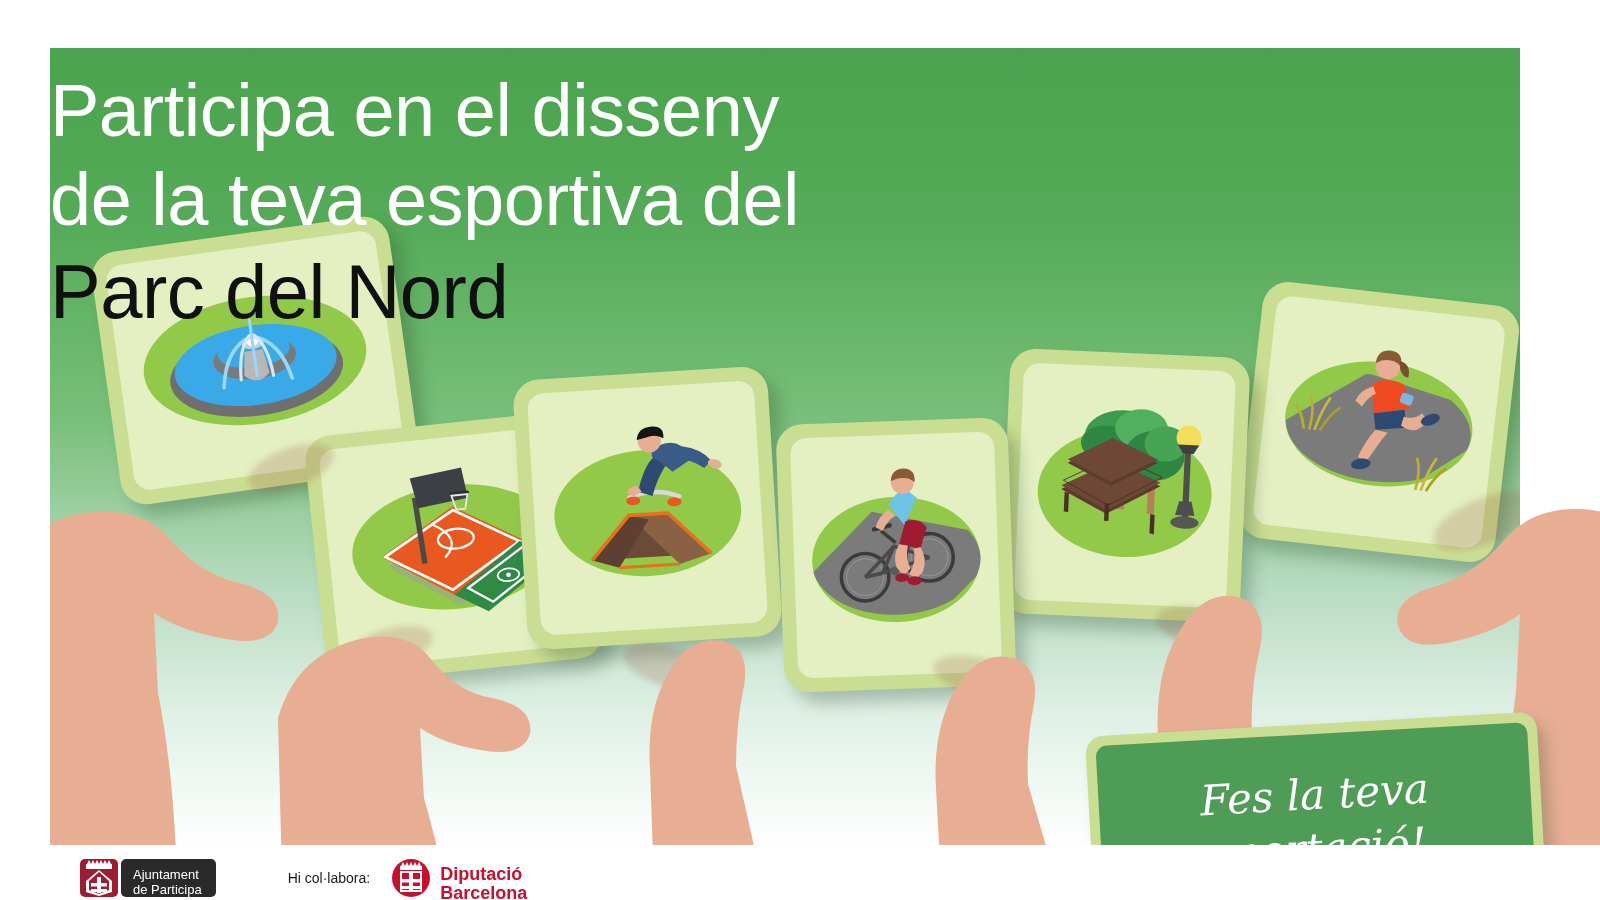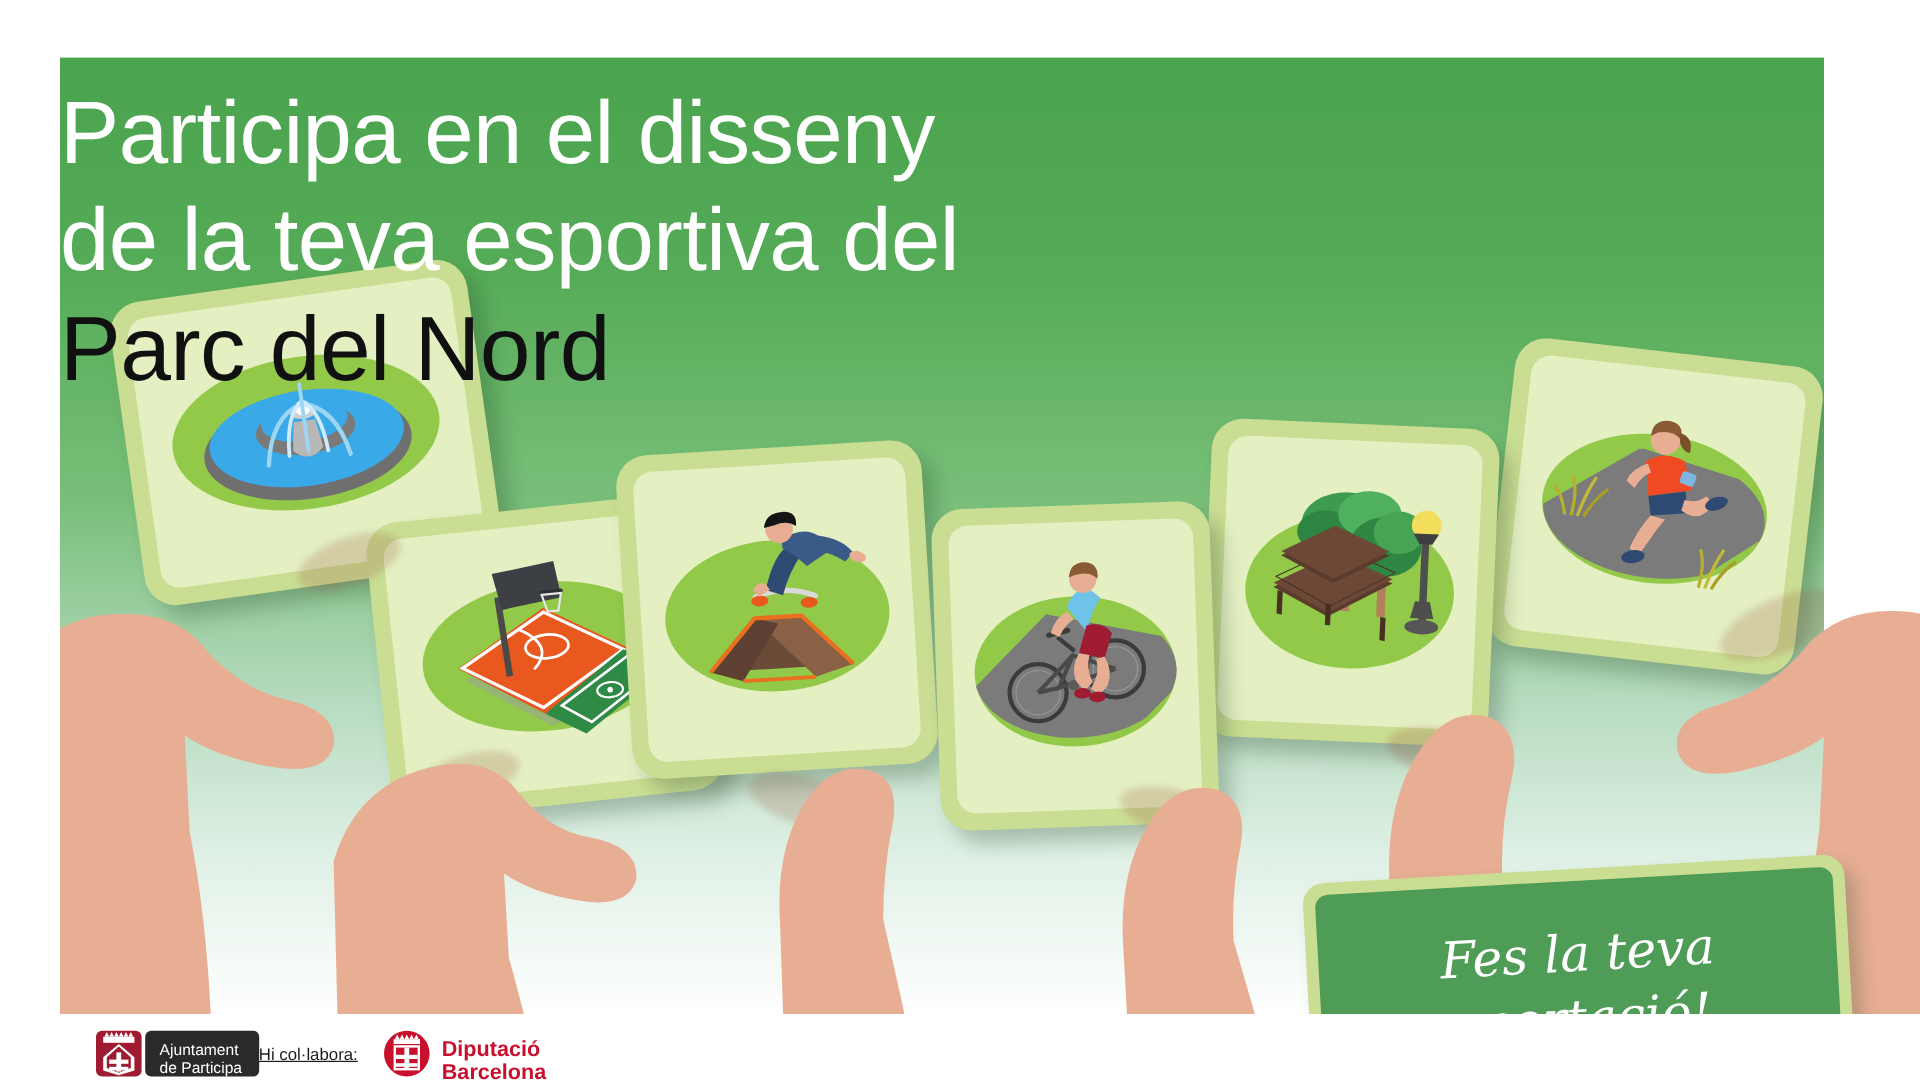--- a/index.html
+++ b/index.html
@@ -175,23 +175,23 @@
     color: #ffffff;
     font-size: 13px;
     line-height: 15px;
     padding: 4px 14px 0 12px;
     box-sizing: border-box;
     display: flex;
     flex-direction: column;
     justify-content: flex-end;
   }
   .collab-label {
+    margin-left: 72px;
     font-size: 14px;
     color: #1b1b1b;
-    text-decoration: underline;
   }
   .dip-circle {
     width: 38px;
     height: 38px;
     background: #c8102e;
     border-radius: 50%;
     margin-left: 22px;
     position: relative;
   }
   .dip-text {

